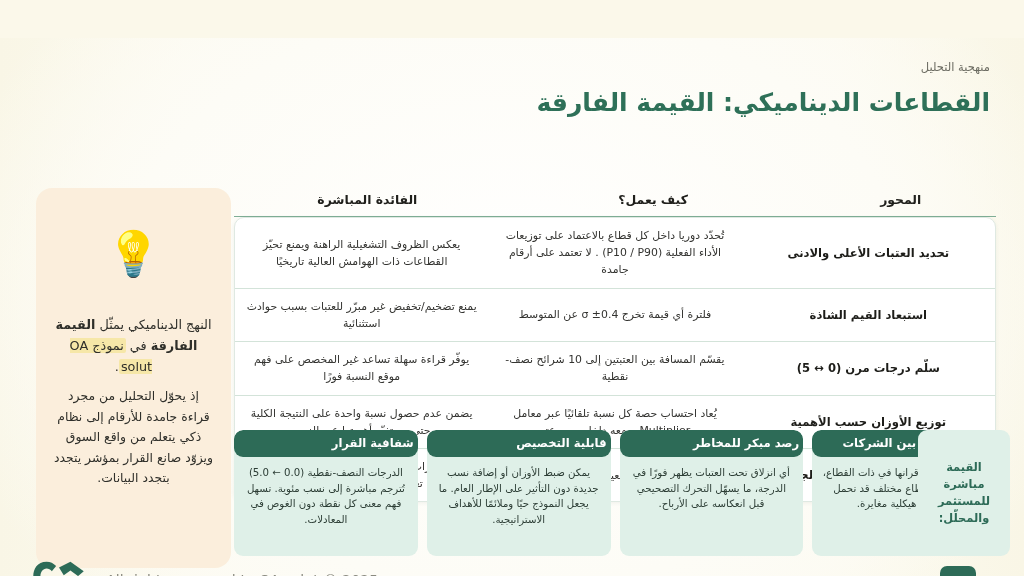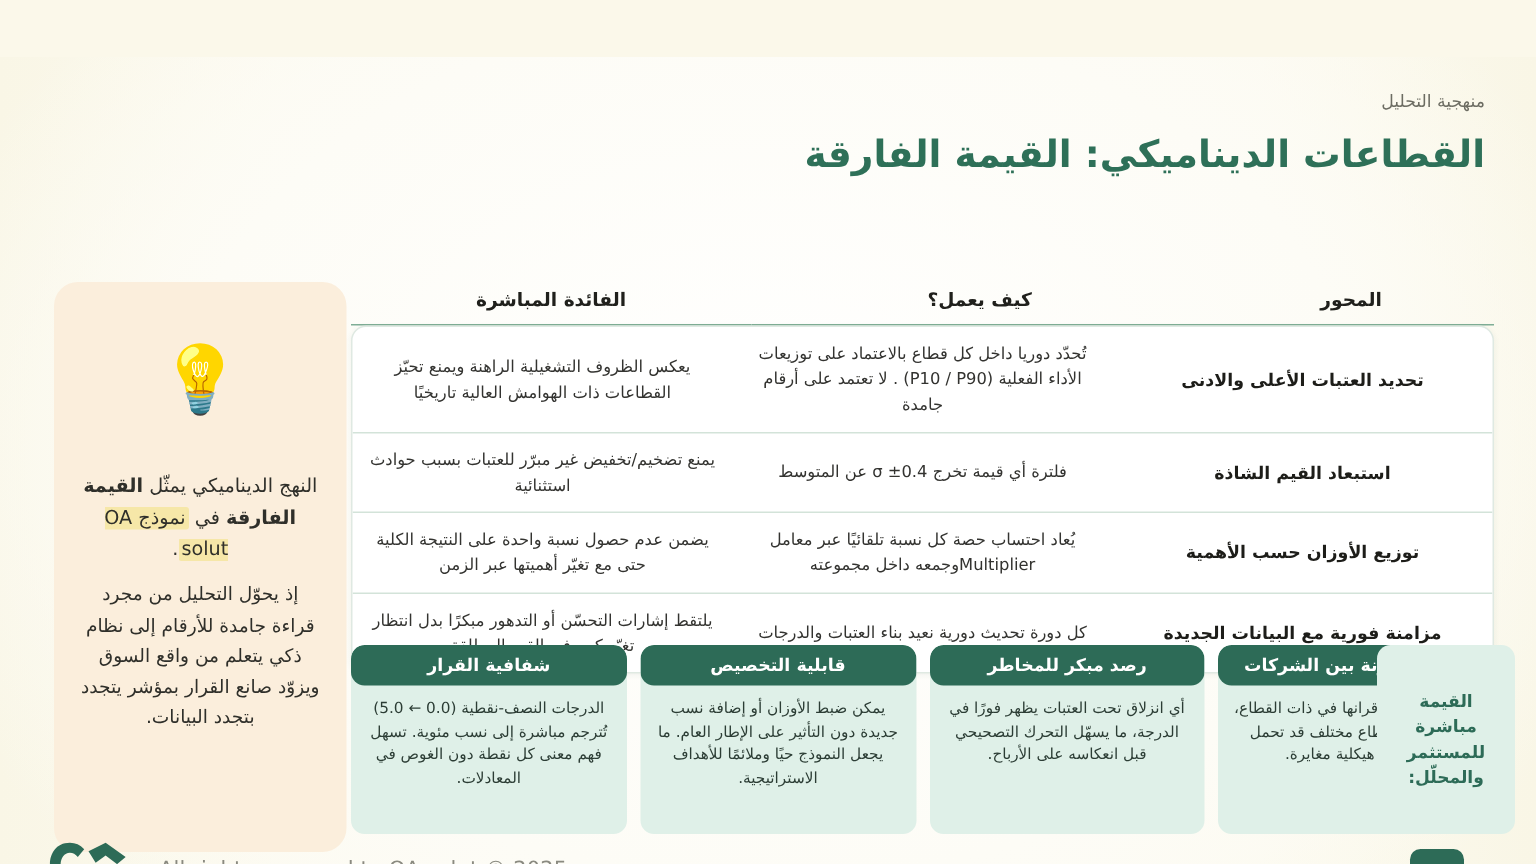--- a/index.html
+++ b/index.html
@@ -162,21 +162,20 @@
     padding: 0 0 8px;
     display: flex;
     flex-direction: column;
     overflow: hidden;
   }
   .card-head {
     background: #2d6b57;
     color: #ffffff;
     font-size: 11.6px;
     font-weight: bold;
-    text-align: center;
     padding: 6px 4px 7px;
     border-radius: 9px;
     margin: 0 0 4px;
     line-height: 1.25;
   }
   .card-body {
     font-size: 10.2px;
     line-height: 1.52;
     color: #2c3d35;
     text-align: center;
@@ -276,20 +275,25 @@
             <td class="axis c-axis">تحديد العتبات الأعلى والادنى</td>
             <td class="how c-how">تُحدّد دوريا داخل كل قطاع بالاعتماد على توزيعات الأداء الفعلية (P10 / P90) . لا تعتمد على أرقام جامدة</td>
             <td class="benefit c-benefit">يعكس الظروف التشغيلية الراهنة ويمنع تحيّز القطاعات ذات الهوامش العالية تاريخيًا</td>
           </tr>
           <tr>
             <td class="axis c-axis">استبعاد القيم الشاذة</td>
             <td class="how c-how">فلترة أي قيمة تخرج 0.4± σ عن المتوسط</td>
             <td class="benefit c-benefit">يمنع تضخيم/تخفيض غير مبرّر للعتبات بسبب حوادث استثنائية</td>
           </tr>
           <tr>
+            <td class="axis c-axis">سلّم درجات مرن (0 ↔ 5)</td>
+            <td class="how c-how">يقسّم المسافة بين العتبتين إلى 10 شرائح نصف-نقطية</td>
+            <td class="benefit c-benefit">يوفّر قراءة سهلة تساعد غير المخصص على فهم موقع النسبة فورًا</td>
+          </tr>
+          <tr>
             <td class="axis c-axis">توزيع الأوزان حسب الأهمية</td>
             <td class="how c-how">يُعاد احتساب حصة كل نسبة تلقائيًا عبر معامل Multiplierوجمعه داخل مجموعته</td>
             <td class="benefit c-benefit">يضمن عدم حصول نسبة واحدة على النتيجة الكلية حتى مع تغيّر أهميتها عبر الزمن</td>
           </tr>
           <tr>
             <td class="axis c-axis">مزامنة فورية مع البيانات الجديدة</td>
             <td class="how c-how">كل دورة تحديث دورية نعيد بناء العتبات والدرجات</td>
             <td class="benefit c-benefit">يلتقط إشارات التحسّن أو التدهور مبكرًا بدل انتظار تغيّر كبير في القيم المطلقة</td>
           </tr>
         </tbody>

